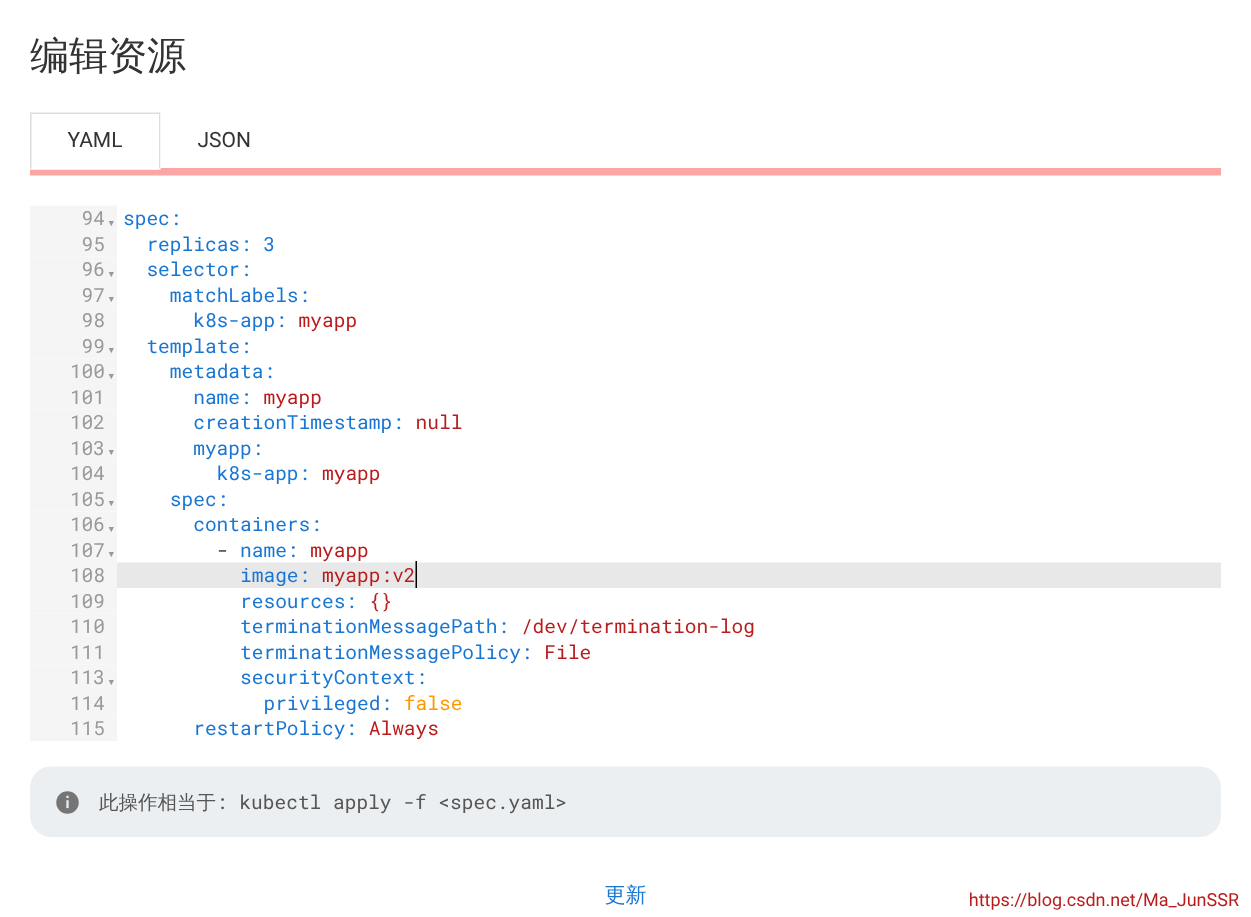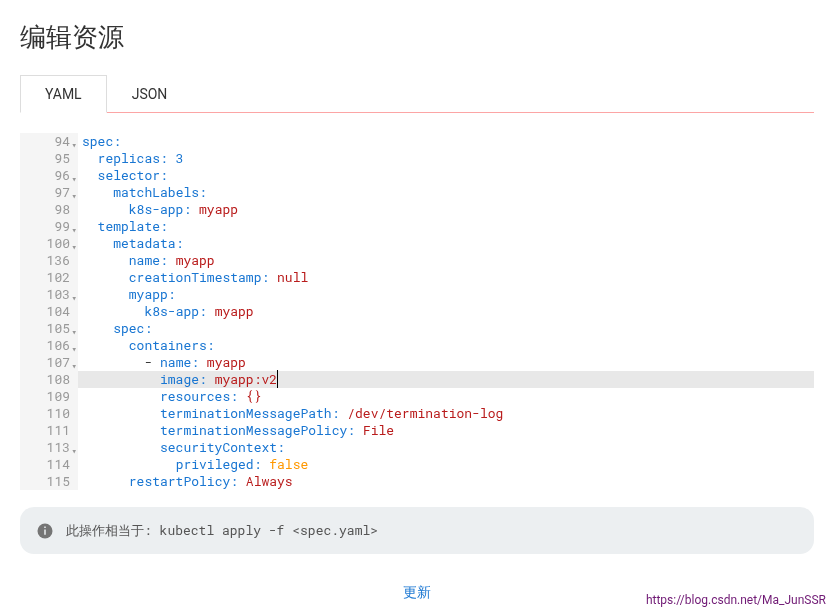--- a/index.html
+++ b/index.html
@@ -1,59 +1,59 @@
 <!DOCTYPE html>
 <html><head>
   <meta charset="utf-8">
   <style>
     * { box-sizing: border-box; margin: 0; padding: 0; }
     body { font-family: -apple-system, BlinkMacSystemFont, "Segoe UI", Roboto, sans-serif; background: #fff; color: #333; }
     .container { padding: 20px; }
     .title { font-size: 26px; font-weight: 400; color: #333; margin-bottom: 20px; }
-    .tabs { display: flex; border-bottom: 1px solid #fca5a5; }
+    .tabs { display: flex; border-bottom: 5px solid #fca5a5; }
     .tab { padding: 10px 24px; font-size: 14px; cursor: pointer; border: 1px solid transparent; border-bottom: none; background: #fff; }
     .tab.active { border-color: #ddd; border-bottom: 1px solid #fff; margin-bottom: -1px; }
     .editor { font-family: "Roboto Mono", Consolas, Monaco, monospace; font-size: 13px; line-height: 17px; position: relative; overflow: hidden; height: 362px; margin-top: 20px; }
     .line { display: flex; white-space: pre; }
     .line.highlight { background: #e8e8e8; }
     .gutter { width: 58px; text-align: right; padding-right: 8px; color: #999; background: #f5f5f5; user-select: none; flex-shrink: 0; position: relative; }
     .fold { color: #999; font-size: 9px; position: absolute; right: 1px; top: 3px; }
     .code { padding-left: 4px; flex: 1; }
     .key { color: #1976d2; }
     .val { color: #b91c1c; }
     .bool { color: #ff9800; }
     .dash { color: #333; }
     .cursor { border-right: 1px solid #000; }
     .info-bar { display: flex; align-items: center; background: #eceff1; padding: 14px 16px; margin-top: 12px; border-radius: 14px; }
     .info-icon { width: 18px; height: 18px; margin-right: 12px; flex-shrink: 0; }
     .info-text { font-family: "Roboto Mono", Consolas, Monaco, monospace; font-size: 13px; color: #555; }
     .actions { display: flex; gap: 40px; padding: 24px 16px 8px; flex-direction: column; }
     .action-btn { background: none; border: none; color: #1976d2; font-size: 14px; cursor: pointer; padding: 6px 0; }
-    .watermark { position: fixed; bottom: 4px; right: 8px; color: #701a75; font-size: 12px; }
+    .watermark { position: fixed; bottom: 4px; right: 8px; color: #b91c1c; font-size: 12px; }
   </style>
 </head>
 <body>
 
 <div class="container">
   <h1 class="title">编辑资源</h1>
 
   <div class="tabs">
     <div class="tab active">YAML</div>
     <div class="tab">JSON</div>
   </div>
 
   <div class="editor" id="editor">
       <div class="line"><div class="gutter">94<span class="fold">▾</span></div><div class="code"><span class="key">spec:</span></div></div>
       <div class="line"><div class="gutter">95</div><div class="code">  <span class="key">replicas:</span> <span class="key">3</span></div></div>
       <div class="line"><div class="gutter">96<span class="fold">▾</span></div><div class="code">  <span class="key">selector:</span></div></div>
       <div class="line"><div class="gutter">97<span class="fold">▾</span></div><div class="code">    <span class="key">matchLabels:</span></div></div>
       <div class="line"><div class="gutter">98</div><div class="code">      <span class="key">k8s-app:</span> <span class="val">myapp</span></div></div>
       <div class="line"><div class="gutter">99<span class="fold">▾</span></div><div class="code">  <span class="key">template:</span></div></div>
       <div class="line"><div class="gutter">100<span class="fold">▾</span></div><div class="code">    <span class="key">metadata:</span></div></div>
-      <div class="line"><div class="gutter">136</div><div class="code">      <span class="key">name:</span> <span class="val">myapp</span></div></div>
+      <div class="line"><div class="gutter">101</div><div class="code">      <span class="key">name:</span> <span class="val">myapp</span></div></div>
       <div class="line"><div class="gutter">102</div><div class="code">      <span class="key">creationTimestamp:</span> <span class="val">null</span></div></div>
       <div class="line"><div class="gutter">103<span class="fold">▾</span></div><div class="code">      <span class="key">myapp:</span></div></div>
       <div class="line"><div class="gutter">104</div><div class="code">        <span class="key">k8s-app:</span> <span class="val">myapp</span></div></div>
       <div class="line"><div class="gutter">105<span class="fold">▾</span></div><div class="code">    <span class="key">spec:</span></div></div>
       <div class="line"><div class="gutter">106<span class="fold">▾</span></div><div class="code">      <span class="key">containers:</span></div></div>
       <div class="line"><div class="gutter">107<span class="fold">▾</span></div><div class="code">        <span class="dash">- </span><span class="key">name:</span> <span class="val">myapp</span></div></div>
       <div class="line highlight"><div class="gutter">108</div><div class="code">          <span class="key">image:</span> <span class="val">myapp:v2</span><span class="cursor"></span></div></div>
       <div class="line"><div class="gutter">109</div><div class="code">          <span class="key">resources:</span> <span class="val">{}</span></div></div>
       <div class="line"><div class="gutter">110</div><div class="code">          <span class="key">terminationMessagePath:</span> <span class="val">/dev/termination-log</span></div></div>
       <div class="line"><div class="gutter">111</div><div class="code">          <span class="key">terminationMessagePolicy:</span> <span class="val">File</span></div></div>

